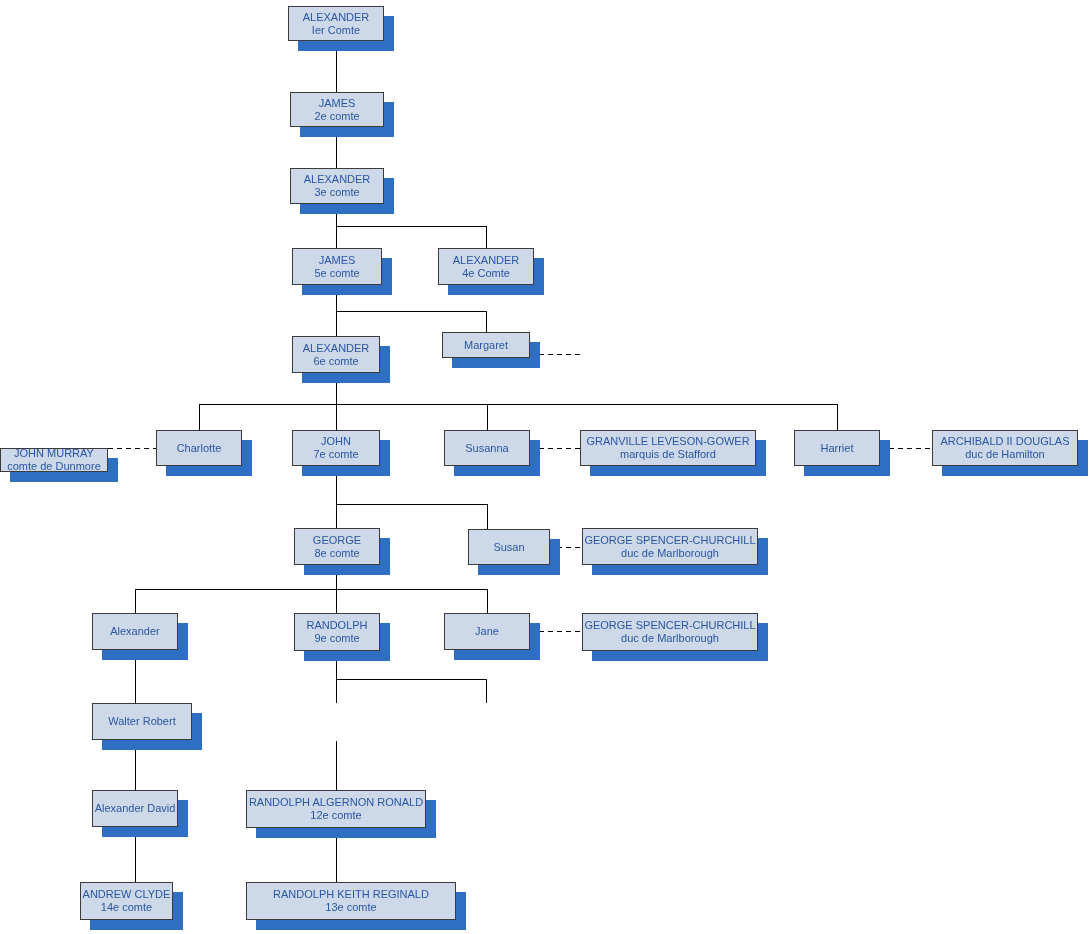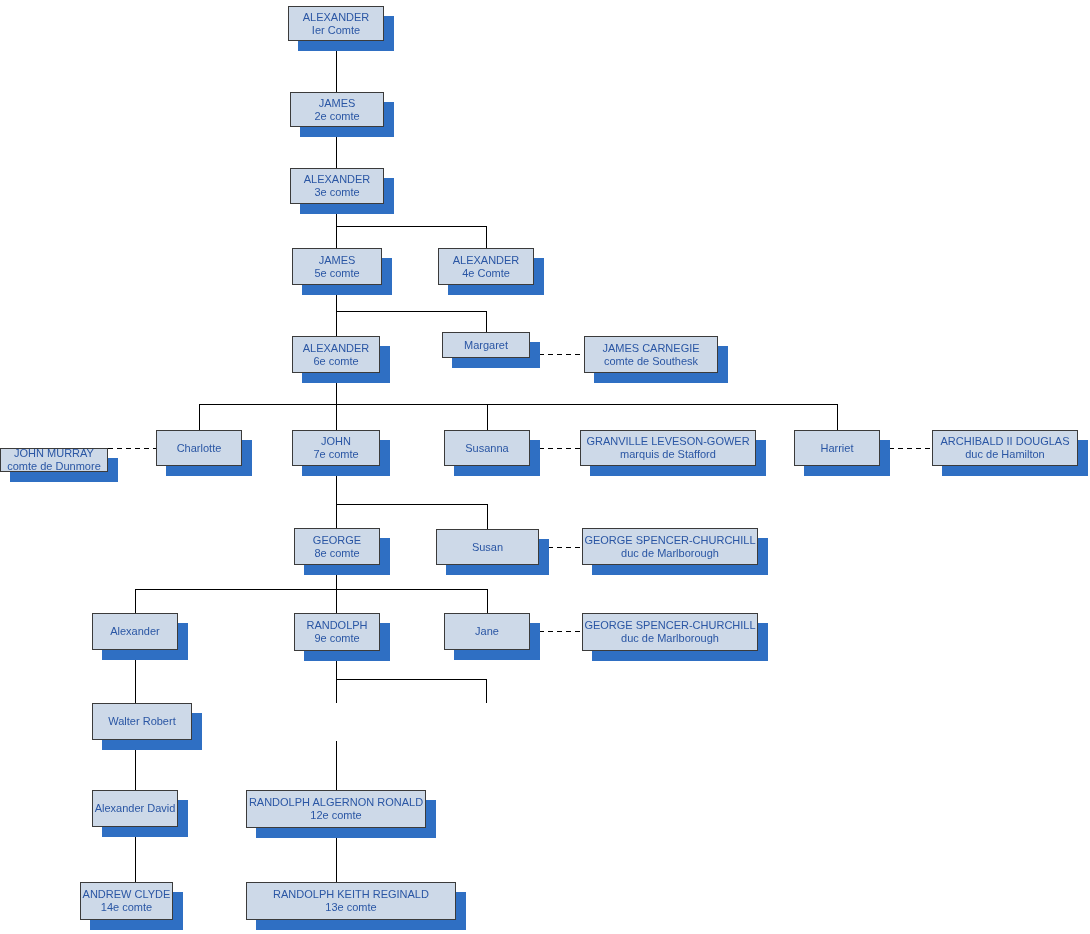--- a/index.html
+++ b/index.html
@@ -127,24 +127,20 @@
   <div class="node" style="left:292px;top:336px;width:88px;height:37px">
     <span class="l1">ALEXANDER</span>
     <span class="l2">6e comte</span>
   </div>
 
   <div class="node" style="left:442px;top:332px;width:88px;height:26px">
     <span class="l1">Margaret</span>
     <span class="l2"></span>
   </div>
 
-  <div class="node" style="left:584px;top:336px;width:134px;height:37px">
-    <span class="l1">JAMES CARNEGIE</span>
-    <span class="l2">comte de Southesk</span>
-  </div>
 
   <div class="node" style="left:0px;top:448px;width:108px;height:24px">
     <span class="l1">JOHN MURRAY</span>
     <span class="l2">comte de Dunmore</span>
   </div>
 
   <div class="node" style="left:156px;top:430px;width:86px;height:36px">
     <span class="l1">Charlotte</span>
     <span class="l2"></span>
   </div>
@@ -172,21 +168,21 @@
   <div class="node" style="left:932px;top:430px;width:146px;height:36px">
     <span class="l1">ARCHIBALD II DOUGLAS</span>
     <span class="l2">duc de Hamilton</span>
   </div>
 
   <div class="node" style="left:294px;top:528px;width:86px;height:37px">
     <span class="l1">GEORGE</span>
     <span class="l2">8e comte</span>
   </div>
 
-  <div class="node" style="left:436px;top:529px;width:103px;height:36px">
+  <div class="node" style="left:468px;top:529px;width:82px;height:36px">
     <span class="l1">Susan</span>
     <span class="l2"></span>
   </div>
 
   <div class="node" style="left:582px;top:528px;width:176px;height:37px">
     <span class="l1">GEORGE SPENCER-CHURCHILL</span>
     <span class="l2">duc de Marlborough</span>
   </div>
 
   <div class="node" style="left:92px;top:613px;width:86px;height:37px">

